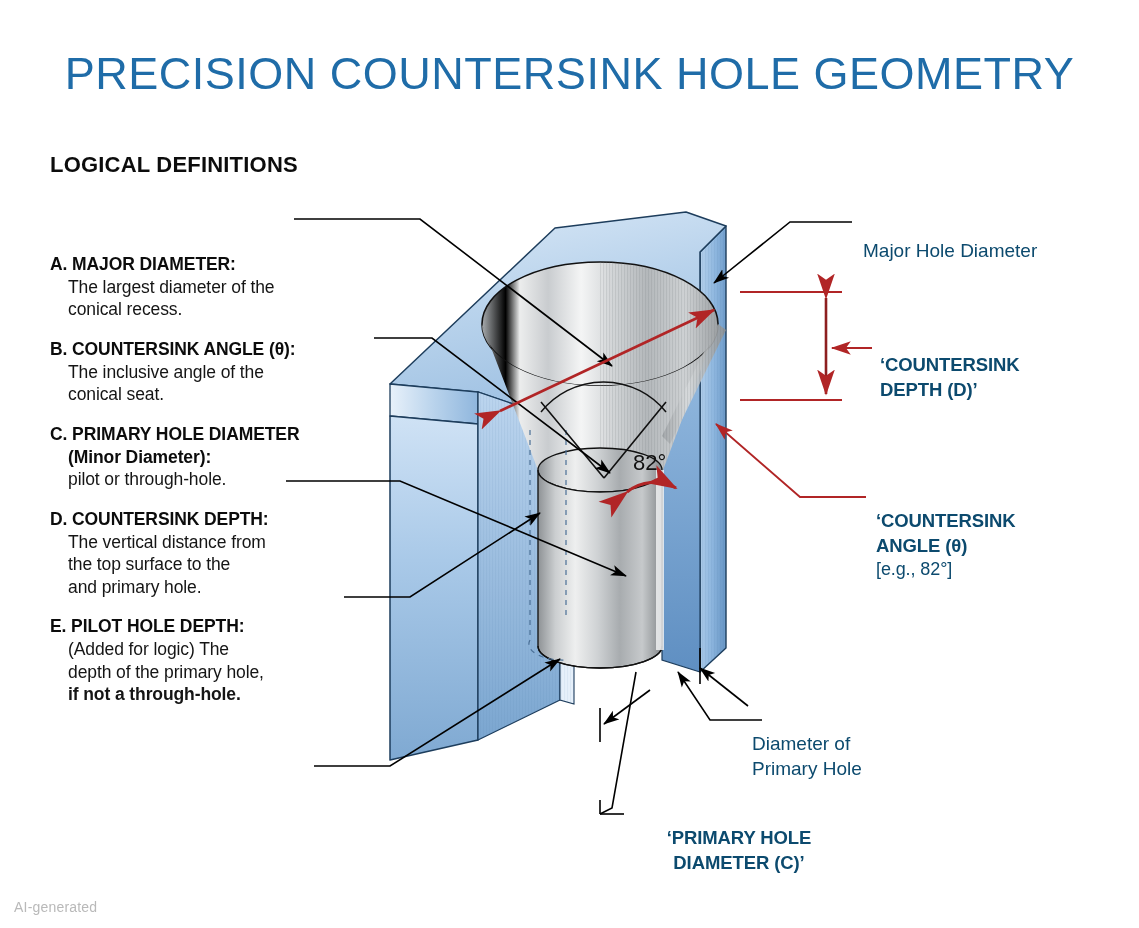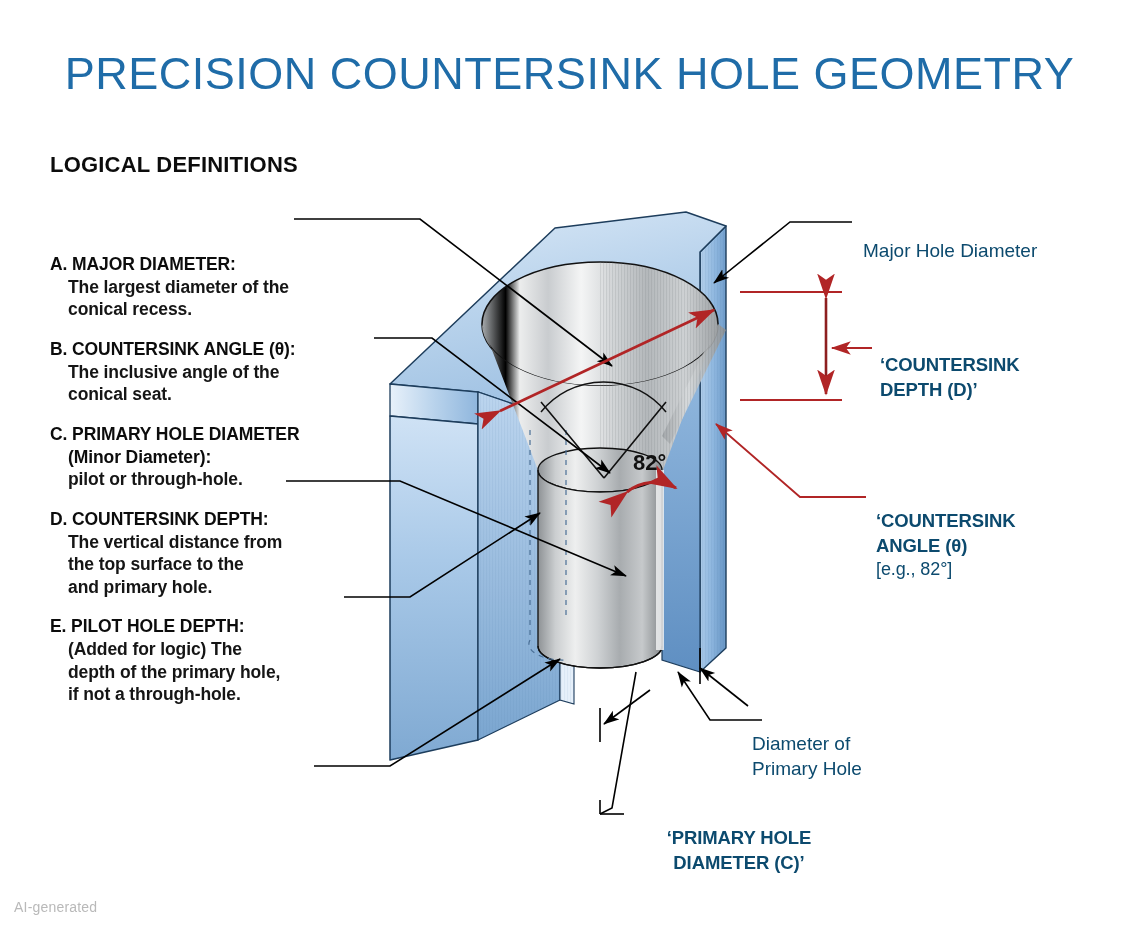--- a/index.html
+++ b/index.html
@@ -26,39 +26,39 @@
   #head-right{top:152px;left:721px;}
 
   
   #defs{position:absolute;left:50px;top:205px;width:340px;margin-top:48px;}
   .def{margin-bottom:17px;}
   .def-term{
     font-size:17.5px;font-weight:bold;line-height:1.30;color:#0c0c0c;
     letter-spacing:-.1px;
   }
   .def-body{
-    font-size:17.5px;font-weight:700;line-height:1.29;color:#151515;
+    font-size:17.5px;font-weight:400;line-height:1.29;color:#151515;
     padding-left:18px;letter-spacing:-.1px;
   }
   .def-body.b{font-weight:bold;}
 
   
   .lbl{position:absolute;color:#0c4a6e;margin-top:28px;}
   .lbl.plain{font-size:19px;font-weight:400;line-height:1.33;}
   .lbl.bold{font-size:18.5px;font-weight:bold;line-height:1.33;letter-spacing:-.1px;}
   .lbl .sub{font-weight:400;font-size:18px;}
 
   #lbl-major{top:210px;left:863px;}
   #lbl-depth{top:325px;left:880px;}
   #lbl-angle{top:481px;left:876px;}
   #lbl-primdia{top:703px;left:752px;}
   #lbl-primary{top:798px;left:629px;text-align:center;width:220px;}
 
   #ang82{
-    position:absolute;top:450px;left:633px;font-size:22px;font-weight:700;color:#111;
+    position:absolute;top:450px;left:633px;font-size:22px;font-weight:400;color:#111;
   }
 
   
   .watermark{
     position:absolute;left:14px;top:899px;font-size:14px;color:#b9b9b9;
     font-weight:400;letter-spacing:.2px;
   }
 
   svg.art{position:absolute;left:0;top:0;width:1139px;height:928px;pointer-events:none;}
 </style>

